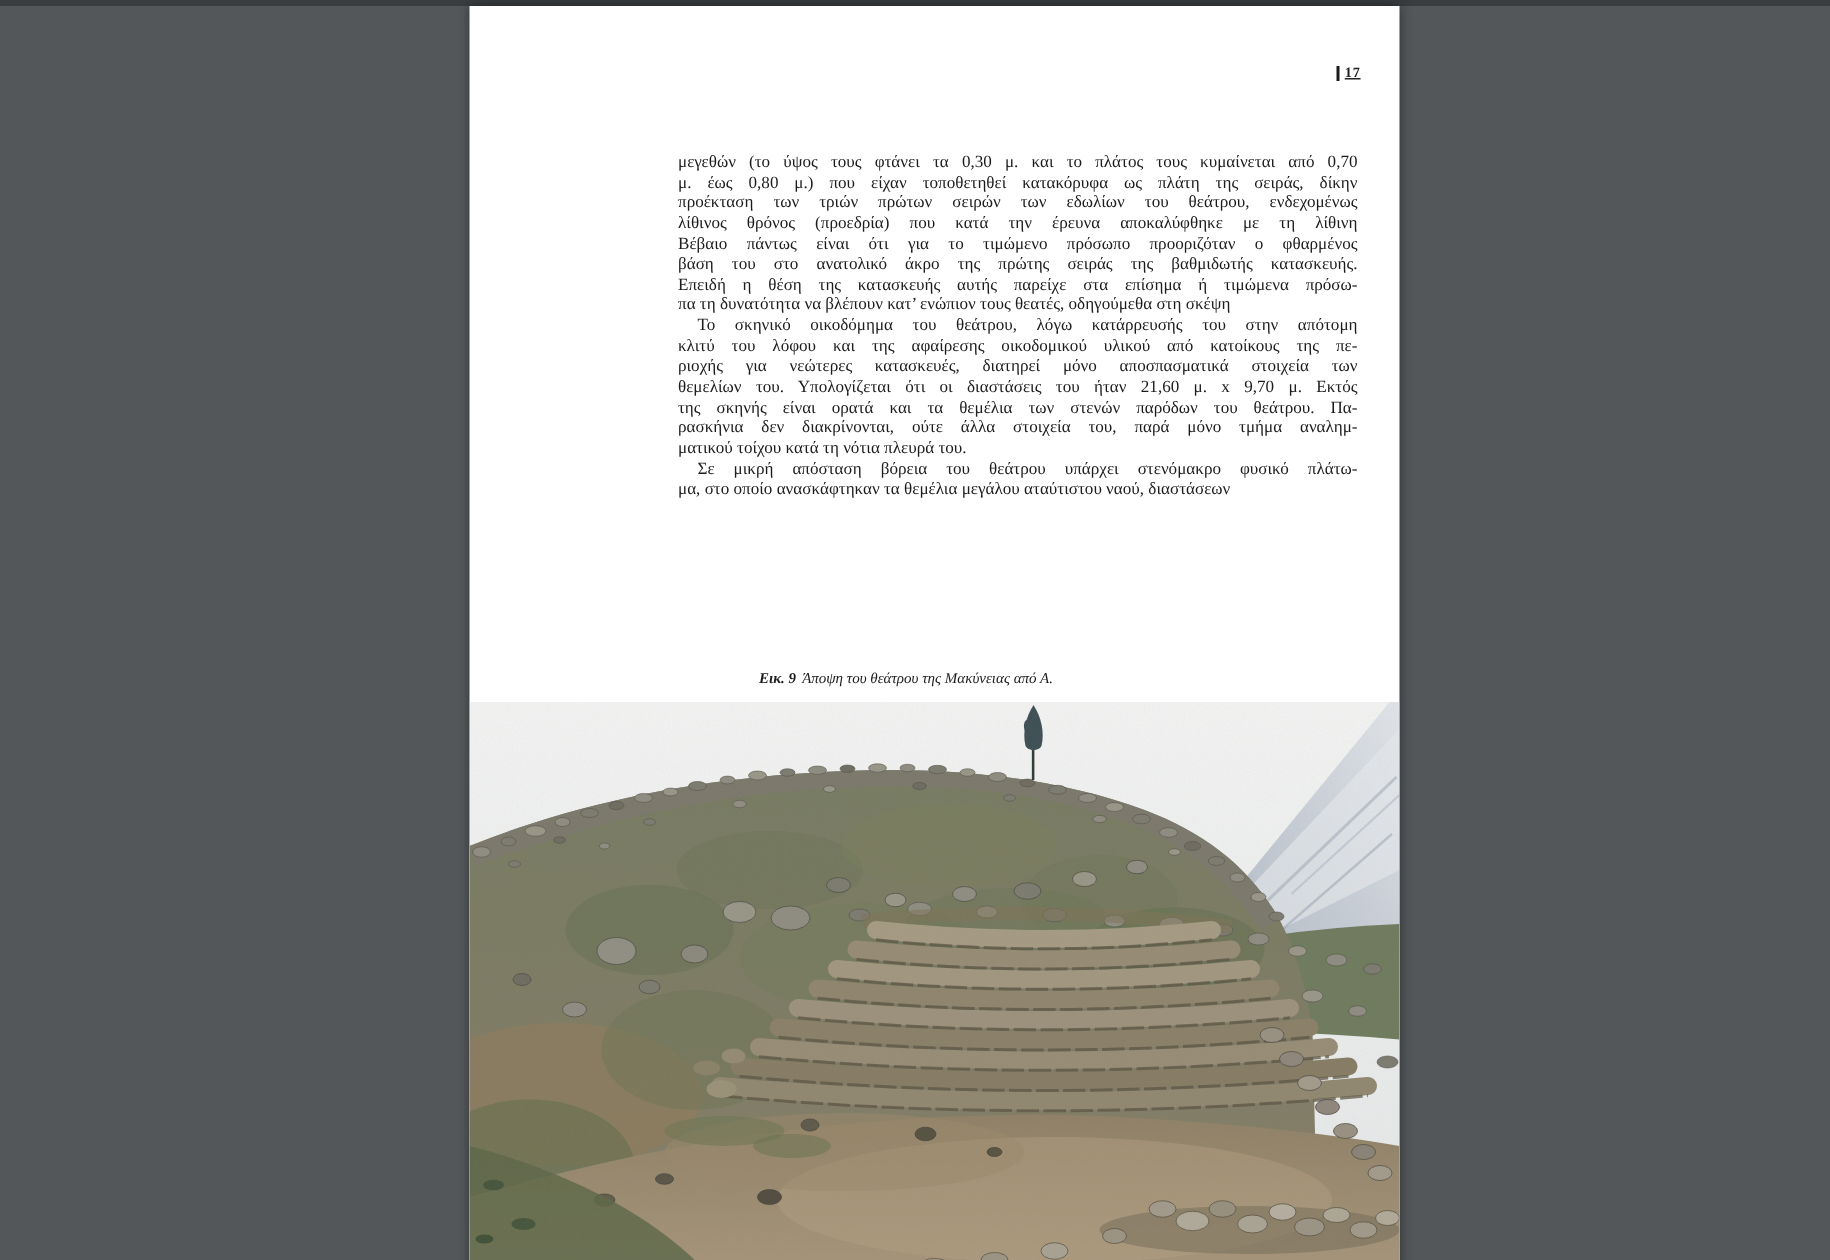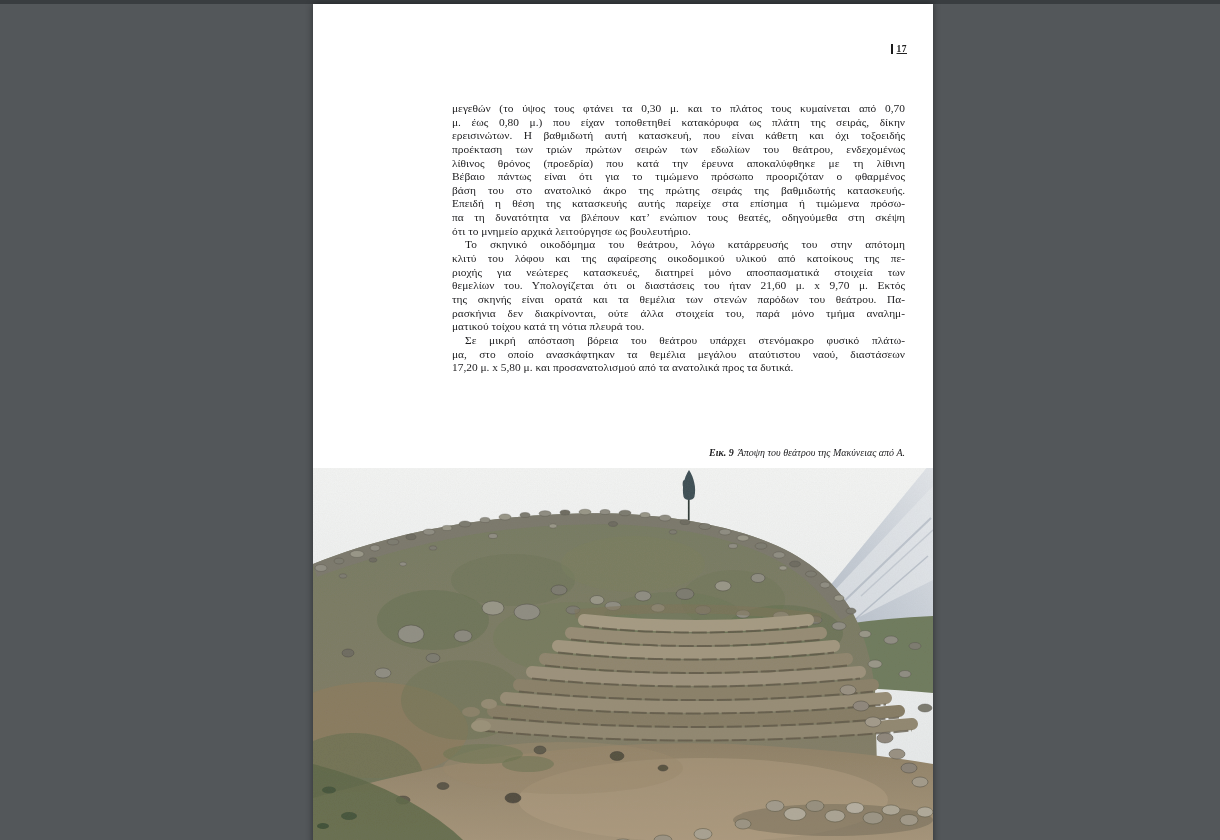--- a/index.html
+++ b/index.html
@@ -23,21 +23,21 @@
     font-size:11.4px;line-height:13.65px;color:#1c1c1e;
   }
   .para{margin:0;}
   .tline{
     text-align:justify;text-align-last:justify;white-space:nowrap;
     -moz-text-align-last:justify;height:13.65px;overflow:visible;
   }
   .para .tline:last-child{text-align-last:left;-moz-text-align-last:left;}
   .para.indent .tline:first-child{text-indent:13px;}
   .caption{
-    position:absolute;left:139px;top:443px;width:453px;text-align:right;
+    position:absolute;left:139px;top:443px;width:453px;text-align:left;
     padding-left:54px;box-sizing:border-box;
     font-style:italic;font-size:10px;color:#1d1d1f;white-space:nowrap;
   }
   .cap-label{font-weight:bold;}
   .cap-text{margin-left:4px;}
   .figure{
     position:absolute;left:0;top:464px;width:620px;height:380px;overflow:hidden;
   }
   .figure svg{display:block;}
 </style>
@@ -50,42 +50,39 @@
 
   <div class="page-number">
     <span class="pn-bar"></span>
     <span>17</span>
   </div>
 
   <div class="text-block">
       <div class="para">
         <div class="tline">μεγεθών (το ύψος τους φτάνει τα 0,30 μ. και το πλάτος τους κυμαίνεται από 0,70</div>
         <div class="tline">μ. έως 0,80 μ.) που είχαν τοποθετηθεί κατακόρυφα ως πλάτη της σειράς, δίκην</div>
-        <div class="tline">ερεισινώτων. Η βαθμιδωτή αυτή κατασκευή, που είναι κάθετη και όχι τοξοειδής</div>
         <div class="tline">προέκταση των τριών πρώτων σειρών των εδωλίων του θεάτρου, ενδεχομένως</div>
         <div class="tline">λίθινος θρόνος (προεδρία) που κατά την έρευνα αποκαλύφθηκε με τη λίθινη</div>
         <div class="tline">Βέβαιο πάντως είναι ότι για το τιμώμενο πρόσωπο προοριζόταν ο φθαρμένος</div>
         <div class="tline">βάση του στο ανατολικό άκρο της πρώτης σειράς της βαθμιδωτής κατασκευής.</div>
         <div class="tline">Επειδή η θέση της κατασκευής αυτής παρείχε στα επίσημα ή τιμώμενα πρόσω-</div>
         <div class="tline">πα τη δυνατότητα να βλέπουν κατ’ ενώπιον τους θεατές, οδηγούμεθα στη σκέψη</div>
-        <div class="tline">ότι το μνημείο αρχικά λειτούργησε ως βουλευτήριο.</div>
       </div>
       <div class="para indent">
         <div class="tline">Το σκηνικό οικοδόμημα του θεάτρου, λόγω κατάρρευσής του στην απότομη</div>
         <div class="tline">κλιτύ του λόφου και της αφαίρεσης οικοδομικού υλικού από κατοίκους της πε-</div>
         <div class="tline">ριοχής για νεώτερες κατασκευές, διατηρεί μόνο αποσπασματικά στοιχεία των</div>
         <div class="tline">θεμελίων του. Υπολογίζεται ότι οι διαστάσεις του ήταν 21,60 μ. x 9,70 μ. Εκτός</div>
         <div class="tline">της σκηνής είναι ορατά και τα θεμέλια των στενών παρόδων του θεάτρου. Πα-</div>
         <div class="tline">ρασκήνια δεν διακρίνονται, ούτε άλλα στοιχεία του, παρά μόνο τμήμα αναλημ-</div>
         <div class="tline">ματικού τοίχου κατά τη νότια πλευρά του.</div>
       </div>
       <div class="para indent">
         <div class="tline">Σε μικρή απόσταση βόρεια του θεάτρου υπάρχει στενόμακρο φυσικό πλάτω-</div>
         <div class="tline">μα, στο οποίο ανασκάφτηκαν τα θεμέλια μεγάλου αταύτιστου ναού, διαστάσεων</div>
-        <div class="tline">17,20 μ. x 5,80 μ. και προσανατολισμού από τα ανατολικά προς τα δυτικά.</div>
       </div>
     </div>
 
   <div class="caption">
     <span class="cap-label">Εικ. 9</span><span class="cap-text">Άποψη του θεάτρου της Μακύνειας από Α.</span>
   </div>
 
   <div class="figure">
     <svg width="620" height="380" viewBox="0 0 620 380" role="img" aria-label="Άποψη του θεάτρου της Μακύνειας: λόφος με διάσπαρτους βράχους, κυπαρίσσι στην κορυφή, λίθινα εδώλια θεάτρου και ορχήστρα, βουνοπλαγιά δεξιά">
       <defs>

